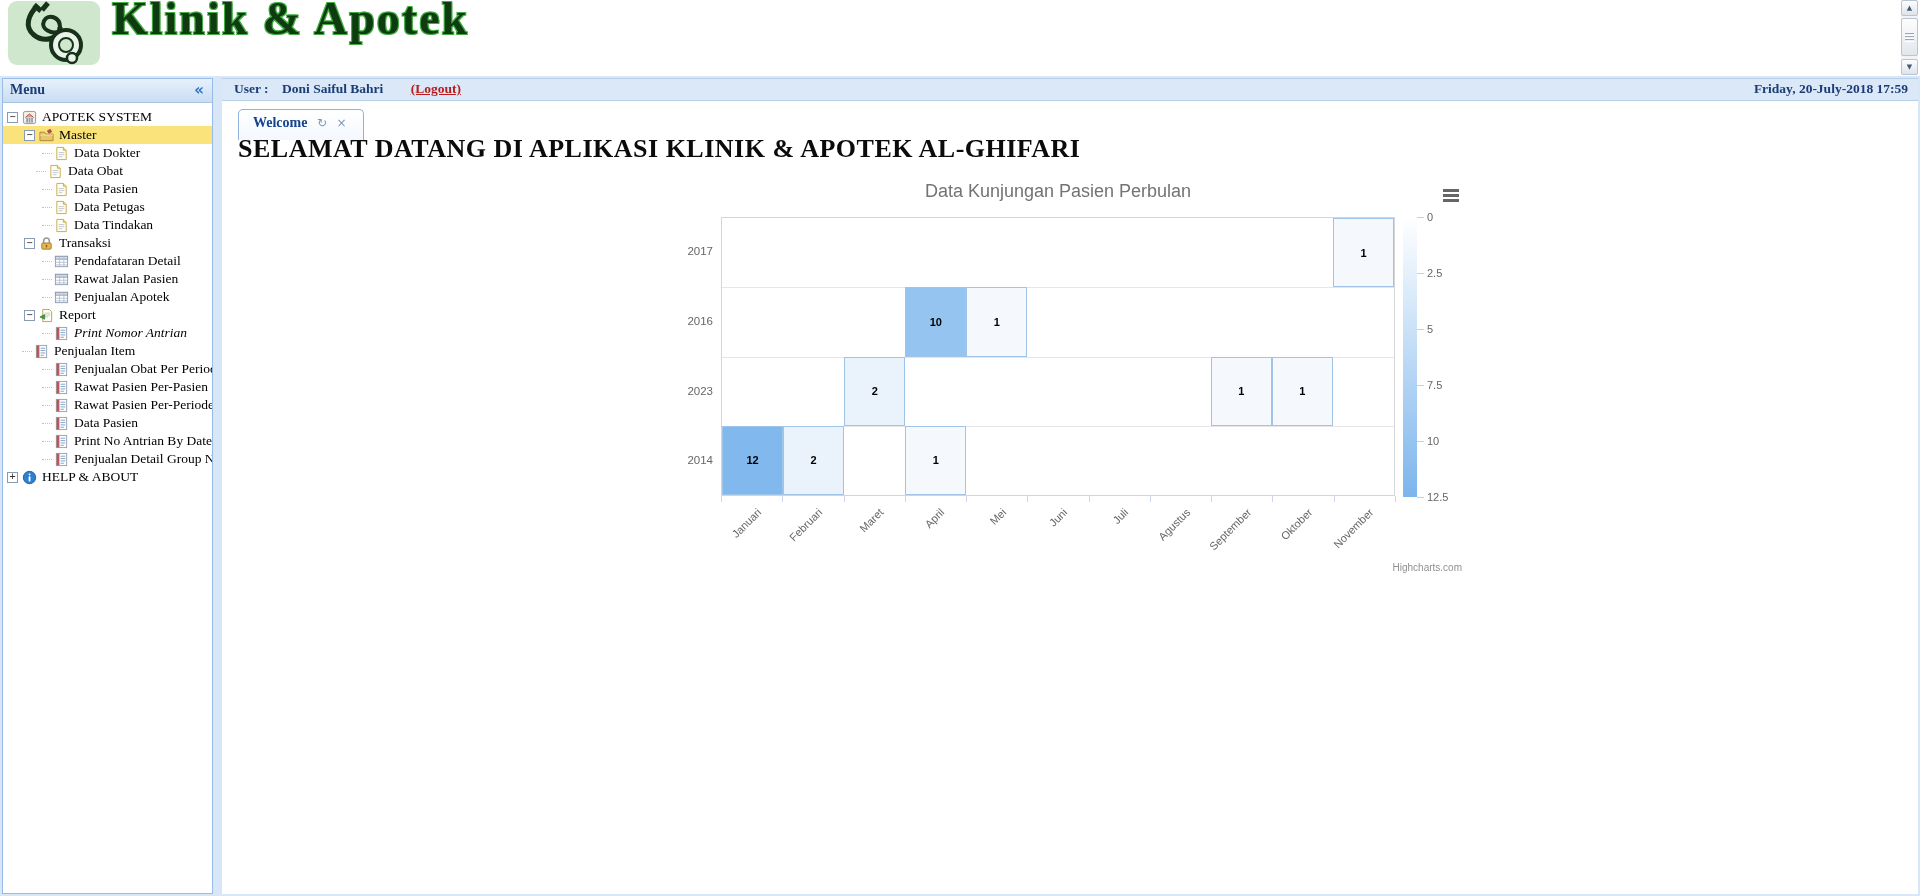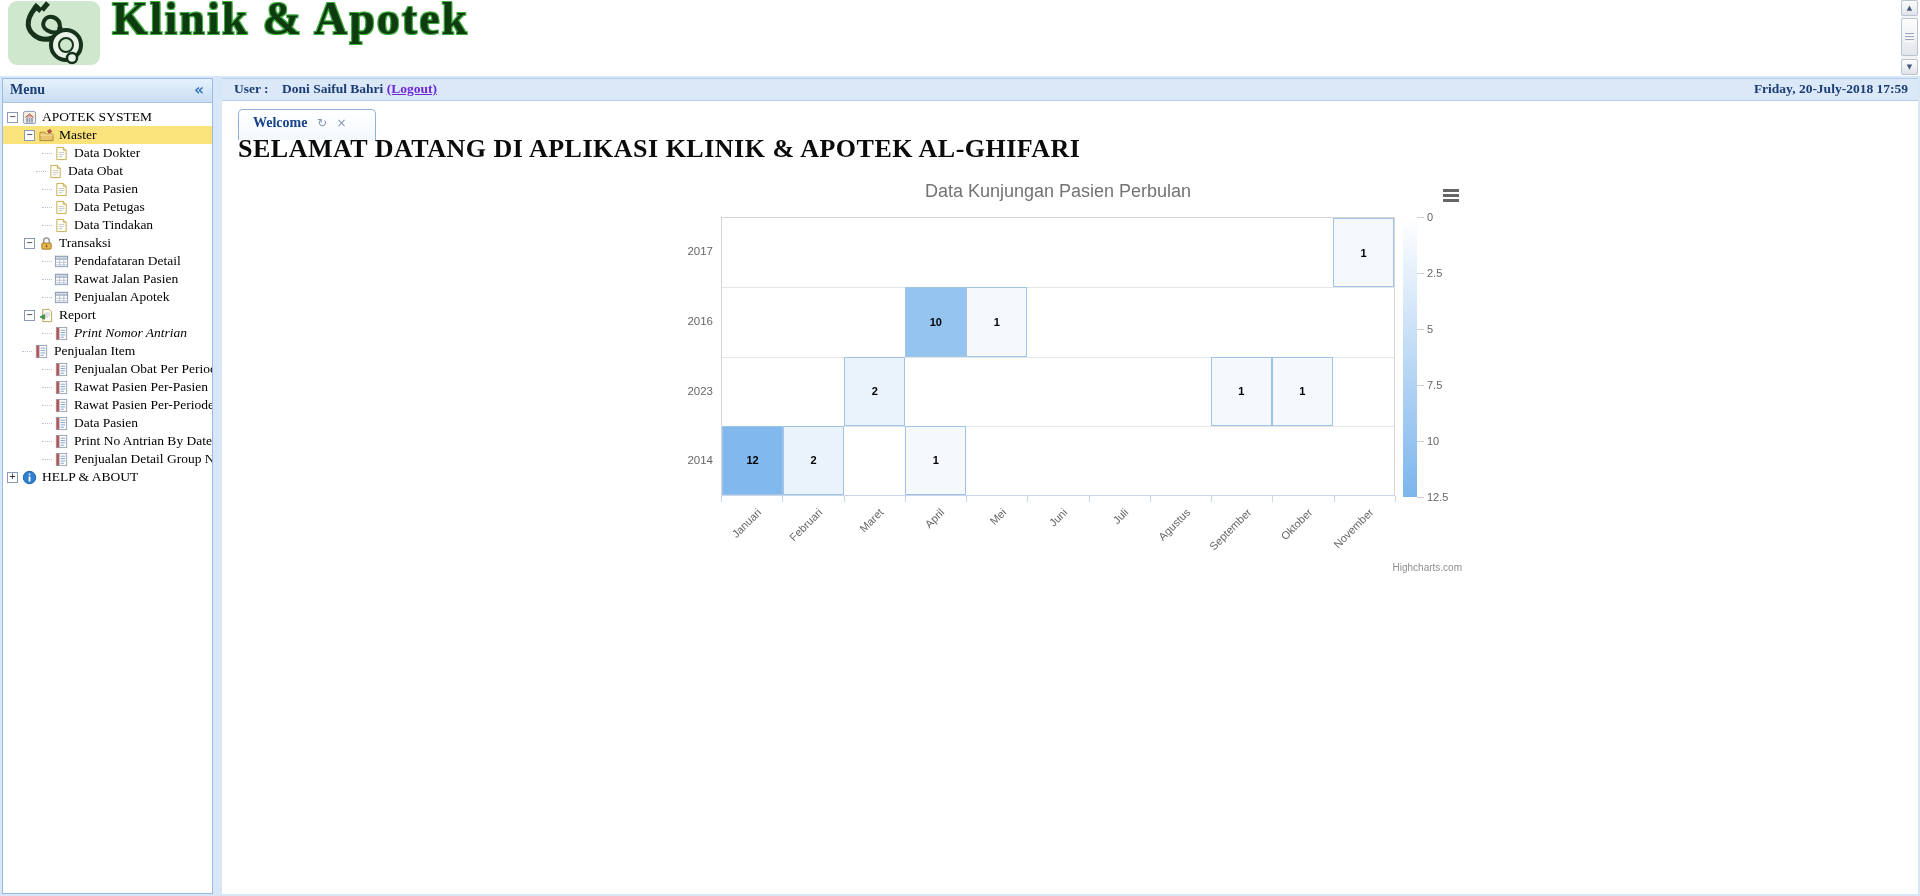--- a/index.html
+++ b/index.html
@@ -48,28 +48,28 @@
   .stub { width:10px; min-width:10px; height:1px; border-top:1px dotted #b9c4d2; margin-right:2px; }
   .tree-icon { width:15px; height:15px; min-width:15px; margin-right:5px; display:inline-block; }
   .tree-icon svg { width:15px; height:15px; display:block; }
 
   
   #main { position:absolute; left:222px; top:2px; width:1696px; height:816px; background:#fff; }
   #userbar { position:absolute; left:0; top:0; width:100%; height:23px; background:#dbe8f8;
              border-top:1px solid #b7cfe9; border-bottom:1px solid #b7cfe9;
              font-size:13.5px; font-weight:bold; color:#1b3c74; padding:2px 10px 0 12px; }
   #userbar .lbl { margin-right:10px; }
-  #logout-link { color:#6d28d9; text-decoration:underline; margin-left:0; cursor:pointer;text-align:right; }
+  #logout-link { color:#b91c1c; text-decoration:underline; margin-left:24px; cursor:pointer;text-align:right; }
   #datetime { position:absolute; right:10px; top:2px; color:#1b3c74; }
 
   
   #tabstrip { position:absolute; left:0; top:23px; width:100%; height:44px; background:#fff; }
   #tab-welcome { position:absolute; left:16px; top:8px; height:31px; background:linear-gradient(#ffffff,#f3f8fe);
                  border:1px solid #8fb3de; border-bottom:none; border-radius:5px 5px 0 0;
-                 padding:5px 28px 0 14px; font-size:14px; font-weight:bold; color:#15428b; cursor:pointer; }
+                 padding:5px 16px 0 14px; font-size:14px; font-weight:bold; color:#15428b; cursor:pointer; }
   .tab-ico { font-family:"DejaVu Sans",sans-serif; color:#7f96ba; font-weight:normal; font-size:12px;
              margin-left:6px; cursor:pointer; }
 
   #welcome-heading { position:absolute; left:16px; top:56px; font-size:26px; font-weight:bold; color:#0b0b0b;
                      letter-spacing:0.5px; }
 
   
   #chart { position:absolute; left:0; top:0; width:1696px; height:816px; pointer-events:none;
            font-family:"Liberation Sans", sans-serif; }
   #chart * { pointer-events:auto; }

